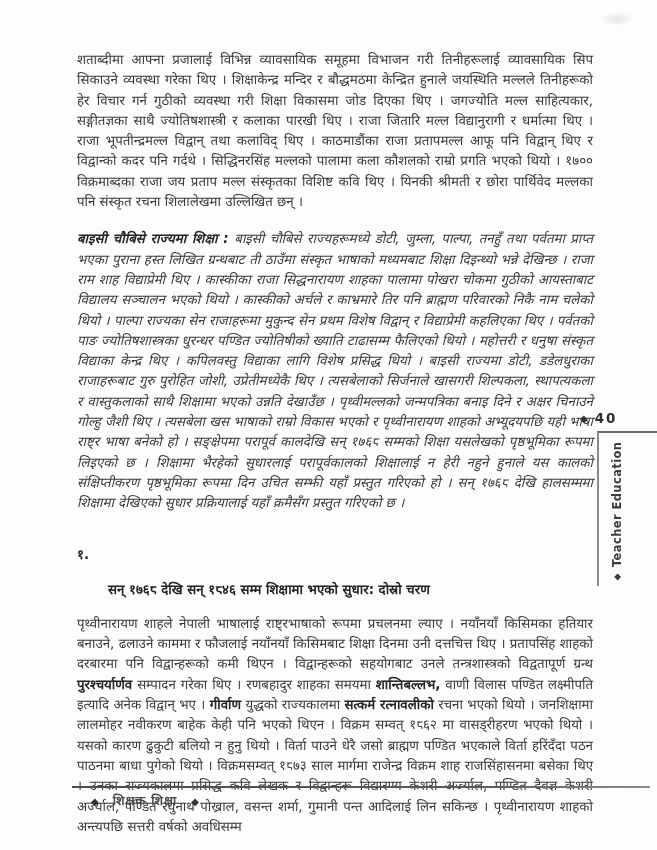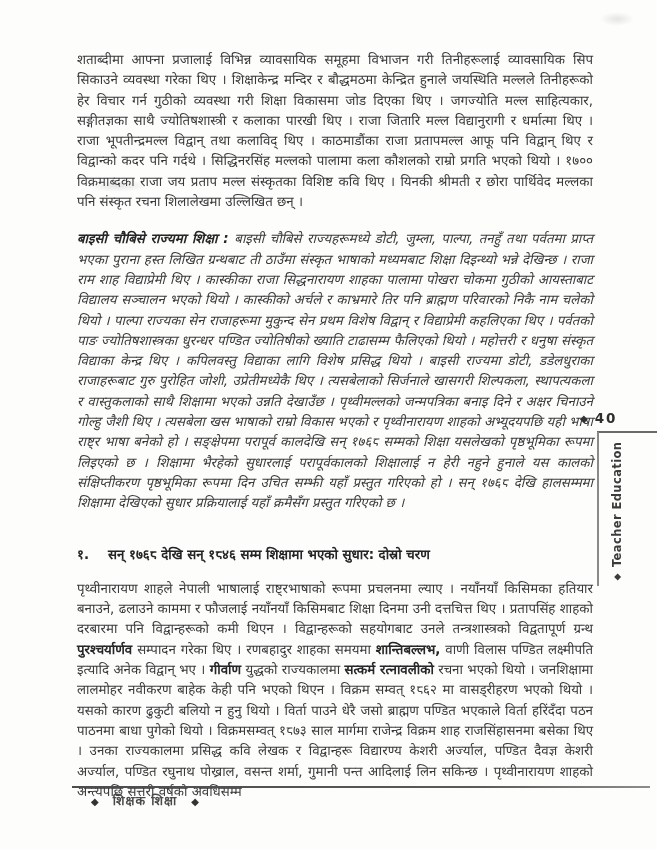--- a/index.html
+++ b/index.html
@@ -30,21 +30,21 @@
   .b{font-weight:bold;color:#262626;}
   
   .section-heading{
     display:flex;
     font-weight:bold;
     color:#242424;
     margin-bottom:14px;
     text-align:left;
   }
   .section-heading .h-num{flex:0 0 31px;}
-  .section-heading .h-title{flex:1;}
+  .section-heading .h-title{flex:1;margin-top:35px;}
   
   .pagenum-row{
     position:absolute;
     left:580px;top:410px;
     display:flex;align-items:center;gap:7px;
     font-weight:bold;font-size:13.5px;color:#2f2f2f;
     letter-spacing:2px;
   }
   .pagenum-row .dmd{font-size:10px;letter-spacing:0;color:#333;}
   .tab-hrule{

